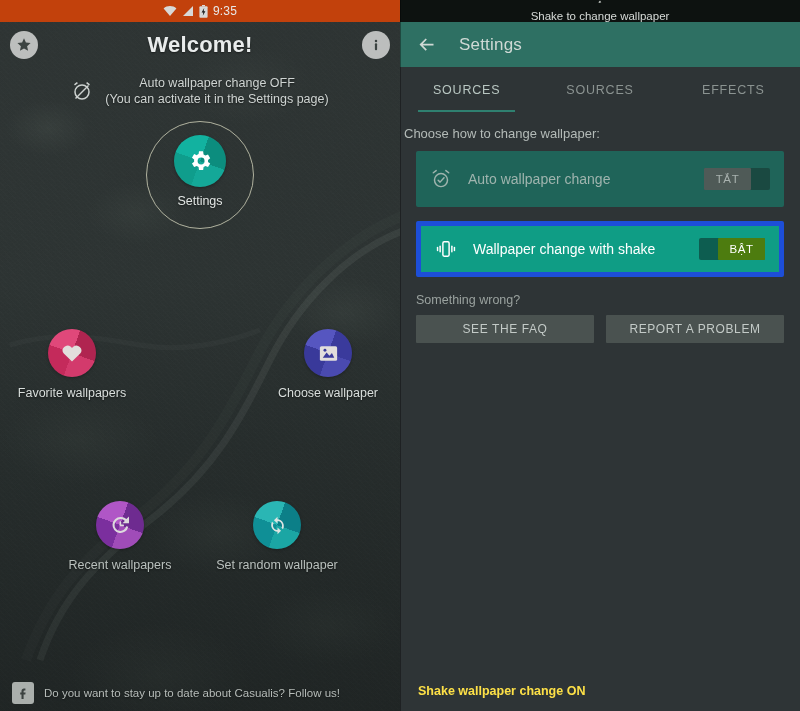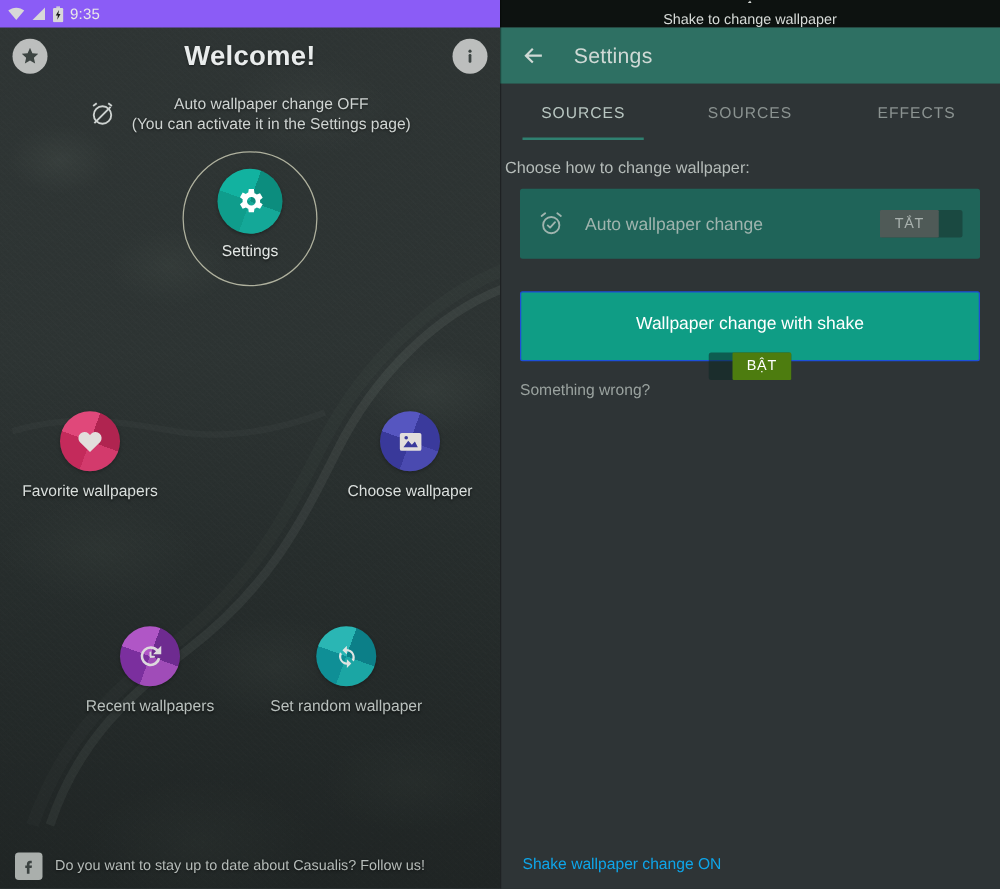--- a/index.html
+++ b/index.html
@@ -38,22 +38,22 @@
     background-image:
       repeating-linear-gradient(47deg, rgba(255,255,255,.035) 0 1px, transparent 1px 4px),
       repeating-linear-gradient(-38deg, rgba(0,0,0,.05) 0 1px, transparent 1px 3px),
       repeating-linear-gradient(12deg, rgba(255,255,255,.022) 0 1px, transparent 1px 5px);
   }
   .left-scrim { position:absolute; inset:0; background:linear-gradient(180deg, rgba(20,24,24,.30), rgba(20,24,24,.12) 40%, rgba(18,22,22,.35)); }
 
   
   .status-bar {
     position:relative; z-index:5; height:22px; width:100%;
-    background:#8b5cf6; display:flex; align-items:center;
-    justify-content:flex-start; padding:0 6px; gap:5px;
+    background:#c2410c; display:flex; align-items:center;
+    justify-content:center; padding:0 6px; gap:5px;
   }
   .status-time { color:#e8e8e8; font-size:12px; letter-spacing:.2px; }
   .sb-icon { display:block; }
 
   
   .left-header {
     position:relative; z-index:4;
     height:45px; display:flex; align-items:center; justify-content:center;
   }
   .welcome-title {
@@ -145,21 +145,21 @@
   .tab.active::after {
     content:""; position:absolute; left:18px; right:18px; bottom:0; height:2px; background:#2f8070;
   }
   .section-label { color:#b4bbb8; font-size:13px; padding:14px 4px 10px; }
 
   .card {
     margin:0 16px 0; height:56px; border-radius:2px;
     display:flex; align-items:center; padding:0 14px; gap:16px;
   }
   .card.off { background:#1f6459; }
-  .card.on  { background:#0f9d85; border:1px solid #1d4ed8; margin-top:26px;flex-direction:column; }
+  .card.on  { background:#0f9d85; border:5px solid #1d4ed8; margin-top:14px; }
   .card .label { font-size:14px; flex:1; }
   .card.off .label { color:#9fb4ae; }
   .card.on .label  { color:#ffffff; }
 
   .switch {
     width:66px; height:22px; border-radius:2px; position:relative; flex:none;
   }
   .switch.off { background:rgba(20,40,36,.45); }
   .switch.on  { background:rgba(12,40,36,.55); }
   .knob {
@@ -174,21 +174,21 @@
   .btn-row { display:flex; gap:12px; padding:0 16px; }
   .flat-btn {
     flex:1; height:28px; background:#4a5250; color:#c3cac7;
     display:flex; align-items:center; justify-content:center;
     font-size:12px; letter-spacing:.6px; border-radius:1px;
   }
   .r-footer {
     position:absolute; left:0; right:0; bottom:0; height:40px;
     display:flex; align-items:center; padding:0 18px;
   }
-  .r-footer .txt { color:#0ea5e9; font-size:12.5px; }
+  .r-footer .txt { color:#fde047; font-size:12.5px;font-weight:bold; }
   .divider-v { position:absolute; left:400px; top:0; width:1px; height:711px; background:rgba(0,0,0,.35); }
 </style>
 </head>
 <body>
 
 <div class="screen">
 
   <div class="left-panel">
     <div class="wallpaper"></div>
     <svg class="road" viewBox="0 0 400 711" preserveAspectRatio="none">
@@ -354,20 +354,24 @@
         <line x1="18.4" y1="9" x2="18.4" y2="15" stroke="#ffffff" stroke-width="1.6" stroke-linecap="round"></line>
         <line x1="21.2" y1="10.4" x2="21.2" y2="13.6" stroke="#ffffff" stroke-width="1.6" stroke-linecap="round"></line>
       </svg>
       <span class="label">Wallpaper change with shake</span>
       <div class="switch on">
         <div class="knob">BẬT</div>
       </div>
     </div>
 
     <div class="wrong-label">Something wrong?</div>
+    <div class="btn-row">
+      <div class="flat-btn">SEE THE FAQ</div>
+      <div class="flat-btn">REPORT A PROBLEM</div>
+    </div>
 
     <div class="r-footer">
       <span class="txt">Shake wallpaper change ON</span>
     </div>
   </div>
 
   <div class="divider-v"></div>
 </div>
 
 </body></html>

